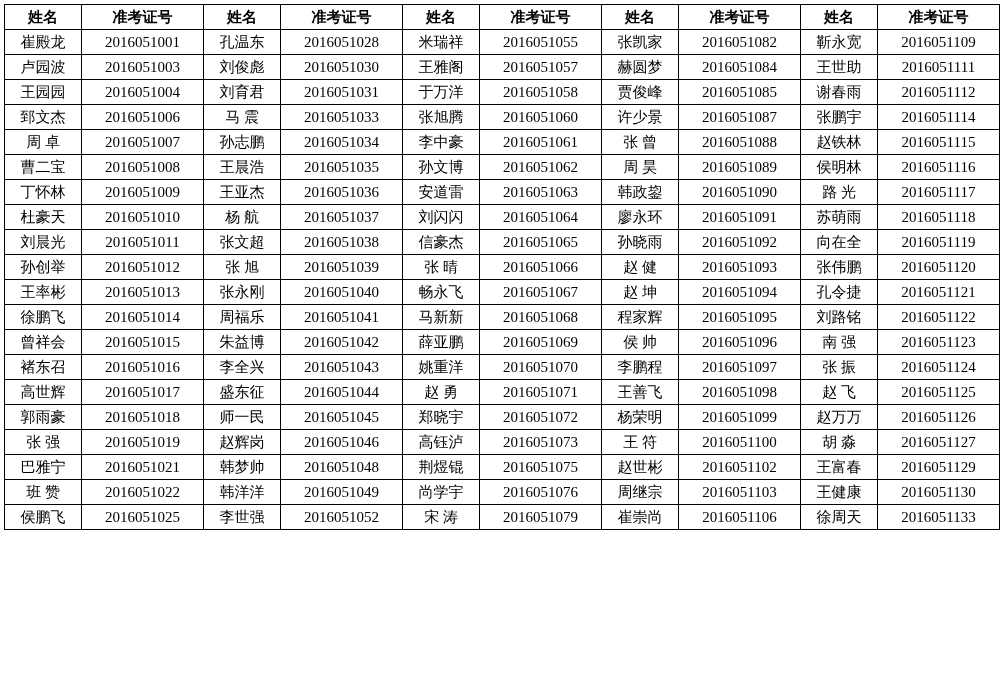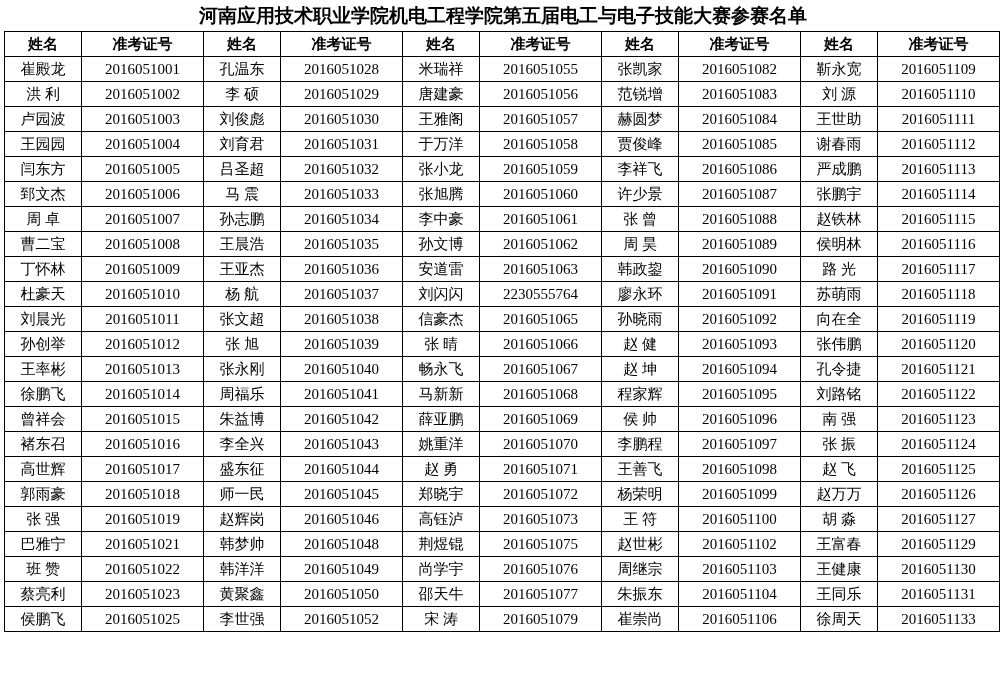--- a/index.html
+++ b/index.html
@@ -56,21 +56,20 @@
   }
   .id-cell {
     font-family: "Liberation Serif", "DejaVu Serif", serif;
     font-size: 15px;
   }
 </style>
 </head>
 <body>
 
 <div class="page">
-  <div class="doc-title">河南应用技术职业学院机电工程学院第五届电工与电子技能大赛参赛名单</div>
   <table class="roster">
     <colgroup>
       <col class="name-col">
         <col class="id-col">
       <col class="name-col">
         <col class="id-col">
       <col class="name-col">
         <col class="id-col">
       <col class="name-col">
         <col class="id-col">
@@ -98,32 +97,20 @@
           <td class="name-cell">孔温东</td>
           <td class="id-cell">2016051028</td>
           <td class="name-cell">米瑞祥</td>
           <td class="id-cell">2016051055</td>
           <td class="name-cell">张凯家</td>
           <td class="id-cell">2016051082</td>
           <td class="name-cell">靳永宽</td>
           <td class="id-cell">2016051109</td>
         </tr>
         <tr>
-          <td class="name-cell">洪  利</td>
-          <td class="id-cell">2016051002</td>
-          <td class="name-cell">李  硕</td>
-          <td class="id-cell">2016051029</td>
-          <td class="name-cell">唐建豪</td>
-          <td class="id-cell">2016051056</td>
-          <td class="name-cell">范锐增</td>
-          <td class="id-cell">2016051083</td>
-          <td class="name-cell">刘  源</td>
-          <td class="id-cell">2016051110</td>
-        </tr>
-        <tr>
           <td class="name-cell">卢园波</td>
           <td class="id-cell">2016051003</td>
           <td class="name-cell">刘俊彪</td>
           <td class="id-cell">2016051030</td>
           <td class="name-cell">王雅阁</td>
           <td class="id-cell">2016051057</td>
           <td class="name-cell">赫圆梦</td>
           <td class="id-cell">2016051084</td>
           <td class="name-cell">王世助</td>
           <td class="id-cell">2016051111</td>
@@ -134,32 +121,20 @@
           <td class="name-cell">刘育君</td>
           <td class="id-cell">2016051031</td>
           <td class="name-cell">于万洋</td>
           <td class="id-cell">2016051058</td>
           <td class="name-cell">贾俊峰</td>
           <td class="id-cell">2016051085</td>
           <td class="name-cell">谢春雨</td>
           <td class="id-cell">2016051112</td>
         </tr>
         <tr>
-          <td class="name-cell">闫东方</td>
-          <td class="id-cell">2016051005</td>
-          <td class="name-cell">吕圣超</td>
-          <td class="id-cell">2016051032</td>
-          <td class="name-cell">张小龙</td>
-          <td class="id-cell">2016051059</td>
-          <td class="name-cell">李祥飞</td>
-          <td class="id-cell">2016051086</td>
-          <td class="name-cell">严成鹏</td>
-          <td class="id-cell">2016051113</td>
-        </tr>
-        <tr>
           <td class="name-cell">郅文杰</td>
           <td class="id-cell">2016051006</td>
           <td class="name-cell">马  震</td>
           <td class="id-cell">2016051033</td>
           <td class="name-cell">张旭腾</td>
           <td class="id-cell">2016051060</td>
           <td class="name-cell">许少景</td>
           <td class="id-cell">2016051087</td>
           <td class="name-cell">张鹏宇</td>
           <td class="id-cell">2016051114</td>
@@ -199,21 +174,21 @@
           <td class="id-cell">2016051090</td>
           <td class="name-cell">路  光</td>
           <td class="id-cell">2016051117</td>
         </tr>
         <tr>
           <td class="name-cell">杜豪天</td>
           <td class="id-cell">2016051010</td>
           <td class="name-cell">杨  航</td>
           <td class="id-cell">2016051037</td>
           <td class="name-cell">刘闪闪</td>
-          <td class="id-cell">2230555764</td>
+          <td class="id-cell">2016051064</td>
           <td class="name-cell">廖永环</td>
           <td class="id-cell">2016051091</td>
           <td class="name-cell">苏萌雨</td>
           <td class="id-cell">2016051118</td>
         </tr>
         <tr>
           <td class="name-cell">刘晨光</td>
           <td class="id-cell">2016051011</td>
           <td class="name-cell">张文超</td>
           <td class="id-cell">2016051038</td>
@@ -338,32 +313,20 @@
           <td class="name-cell">韩洋洋</td>
           <td class="id-cell">2016051049</td>
           <td class="name-cell">尚学宇</td>
           <td class="id-cell">2016051076</td>
           <td class="name-cell">周继宗</td>
           <td class="id-cell">2016051103</td>
           <td class="name-cell">王健康</td>
           <td class="id-cell">2016051130</td>
         </tr>
         <tr>
-          <td class="name-cell">蔡亮利</td>
-          <td class="id-cell">2016051023</td>
-          <td class="name-cell">黄聚鑫</td>
-          <td class="id-cell">2016051050</td>
-          <td class="name-cell">邵天牛</td>
-          <td class="id-cell">2016051077</td>
-          <td class="name-cell">朱振东</td>
-          <td class="id-cell">2016051104</td>
-          <td class="name-cell">王同乐</td>
-          <td class="id-cell">2016051131</td>
-        </tr>
-        <tr>
           <td class="name-cell">侯鹏飞</td>
           <td class="id-cell">2016051025</td>
           <td class="name-cell">李世强</td>
           <td class="id-cell">2016051052</td>
           <td class="name-cell">宋  涛</td>
           <td class="id-cell">2016051079</td>
           <td class="name-cell">崔崇尚</td>
           <td class="id-cell">2016051106</td>
           <td class="name-cell">徐周天</td>
           <td class="id-cell">2016051133</td>

